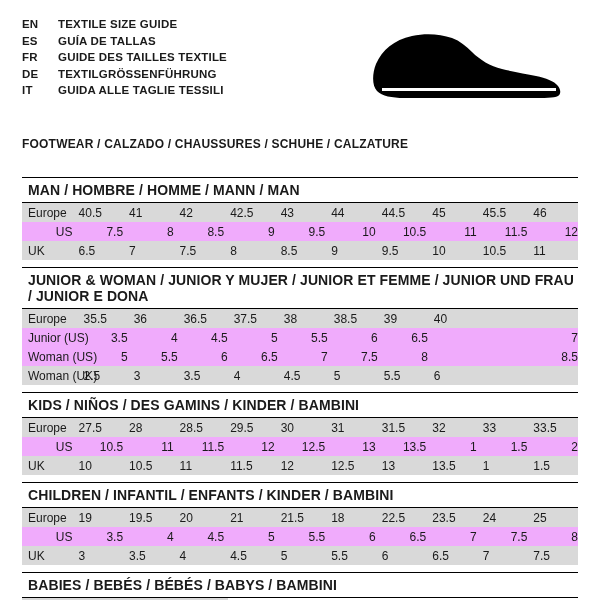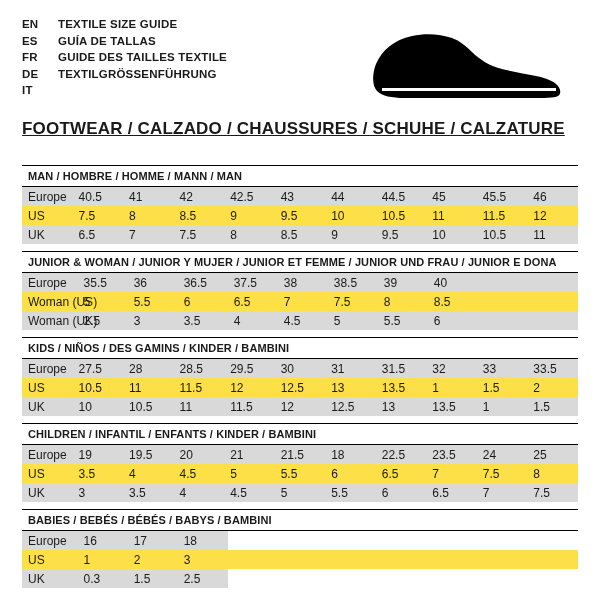--- a/index.html
+++ b/index.html
@@ -49,54 +49,54 @@
   .shoe-wrap {
     width: 200px;
     height: 86px;
     margin-right: 10px;
     margin-top: 4px;
     position: relative;
   }
   .shoe-wrap svg { display: block; }
 
   .footwear-line {
-    margin-top: 13px;
-    font-size: 17px;
+    margin-top: 31px;
+    font-size: 12px;
     font-weight: bold;
     letter-spacing: 0.2px;
-    text-decoration: underline;
   }
 
   
   .section {
     margin-top: 0;
   }
   .section-title {
-    font-size: 11px;
+    font-size: 14px;
     font-weight: bold;
     letter-spacing: 0.1px;
     padding: 4px 0 4px 6px;
   }
   table.size {
     border-collapse: collapse;
     width: 100%;
     table-layout: fixed;
     font-size: 12px;
   }
   table.size td {
     padding: 2.5px 0 2.5px 6px;
     text-align: left;
     white-space: nowrap;
     color: #1a1a1a;
   }
   tr.shaded td {
     background: #d9d9d9;
   }
   tr.plain td {
-    background: #fde047;
+    background: #f0abfc;
+    text-align: right;
   }
   .rowlabel {
     
   }
 
   .hr {
     height: 1px;
     background: #000000;
     width: 100%;
   }
@@ -120,20 +120,21 @@
       <div class="lang-row">
         <span class="lang-code">FR</span>
         <span class="lang-title">GUIDE DES TAILLES TEXTILE</span>
       </div>
       <div class="lang-row">
         <span class="lang-code">DE</span>
         <span class="lang-title">TEXTILGRÖSSENFÜHRUNG</span>
       </div>
       <div class="lang-row">
         <span class="lang-code">IT</span>
+        <span class="lang-title">GUIDA ALLE TAGLIE TESSILI</span>
       </div>
     </div>
 
     <div class="shoe-wrap">
       <svg viewBox="0 0 200 86" width="200" height="86" aria-hidden="true">
         <path fill="#000000" d="M8,44
           C14,30 26,20 44,16
           C58,13 72,14 84,18
           C92,21 98,26 104,32
           C112,40 122,46 134,49
@@ -226,20 +227,31 @@
         <td>35.5</td>
         <td>36</td>
         <td>36.5</td>
         <td>37.5</td>
         <td>38</td>
         <td>38.5</td>
         <td>39</td>
         <td>40</td>
       </tr>
       <tr class="plain">
+        <td class="rowlabel">Junior (US)</td>
+        <td>3.5</td>
+        <td>4</td>
+        <td>4.5</td>
+        <td>5</td>
+        <td>5.5</td>
+        <td>6</td>
+        <td>6.5</td>
+        <td>7</td>
+      </tr>
+      <tr class="plain">
         <td class="rowlabel">Woman (US)</td>
         <td>5</td>
         <td>5.5</td>
         <td>6</td>
         <td>6.5</td>
         <td>7</td>
         <td>7.5</td>
         <td>8</td>
         <td>8.5</td>
       </tr>

